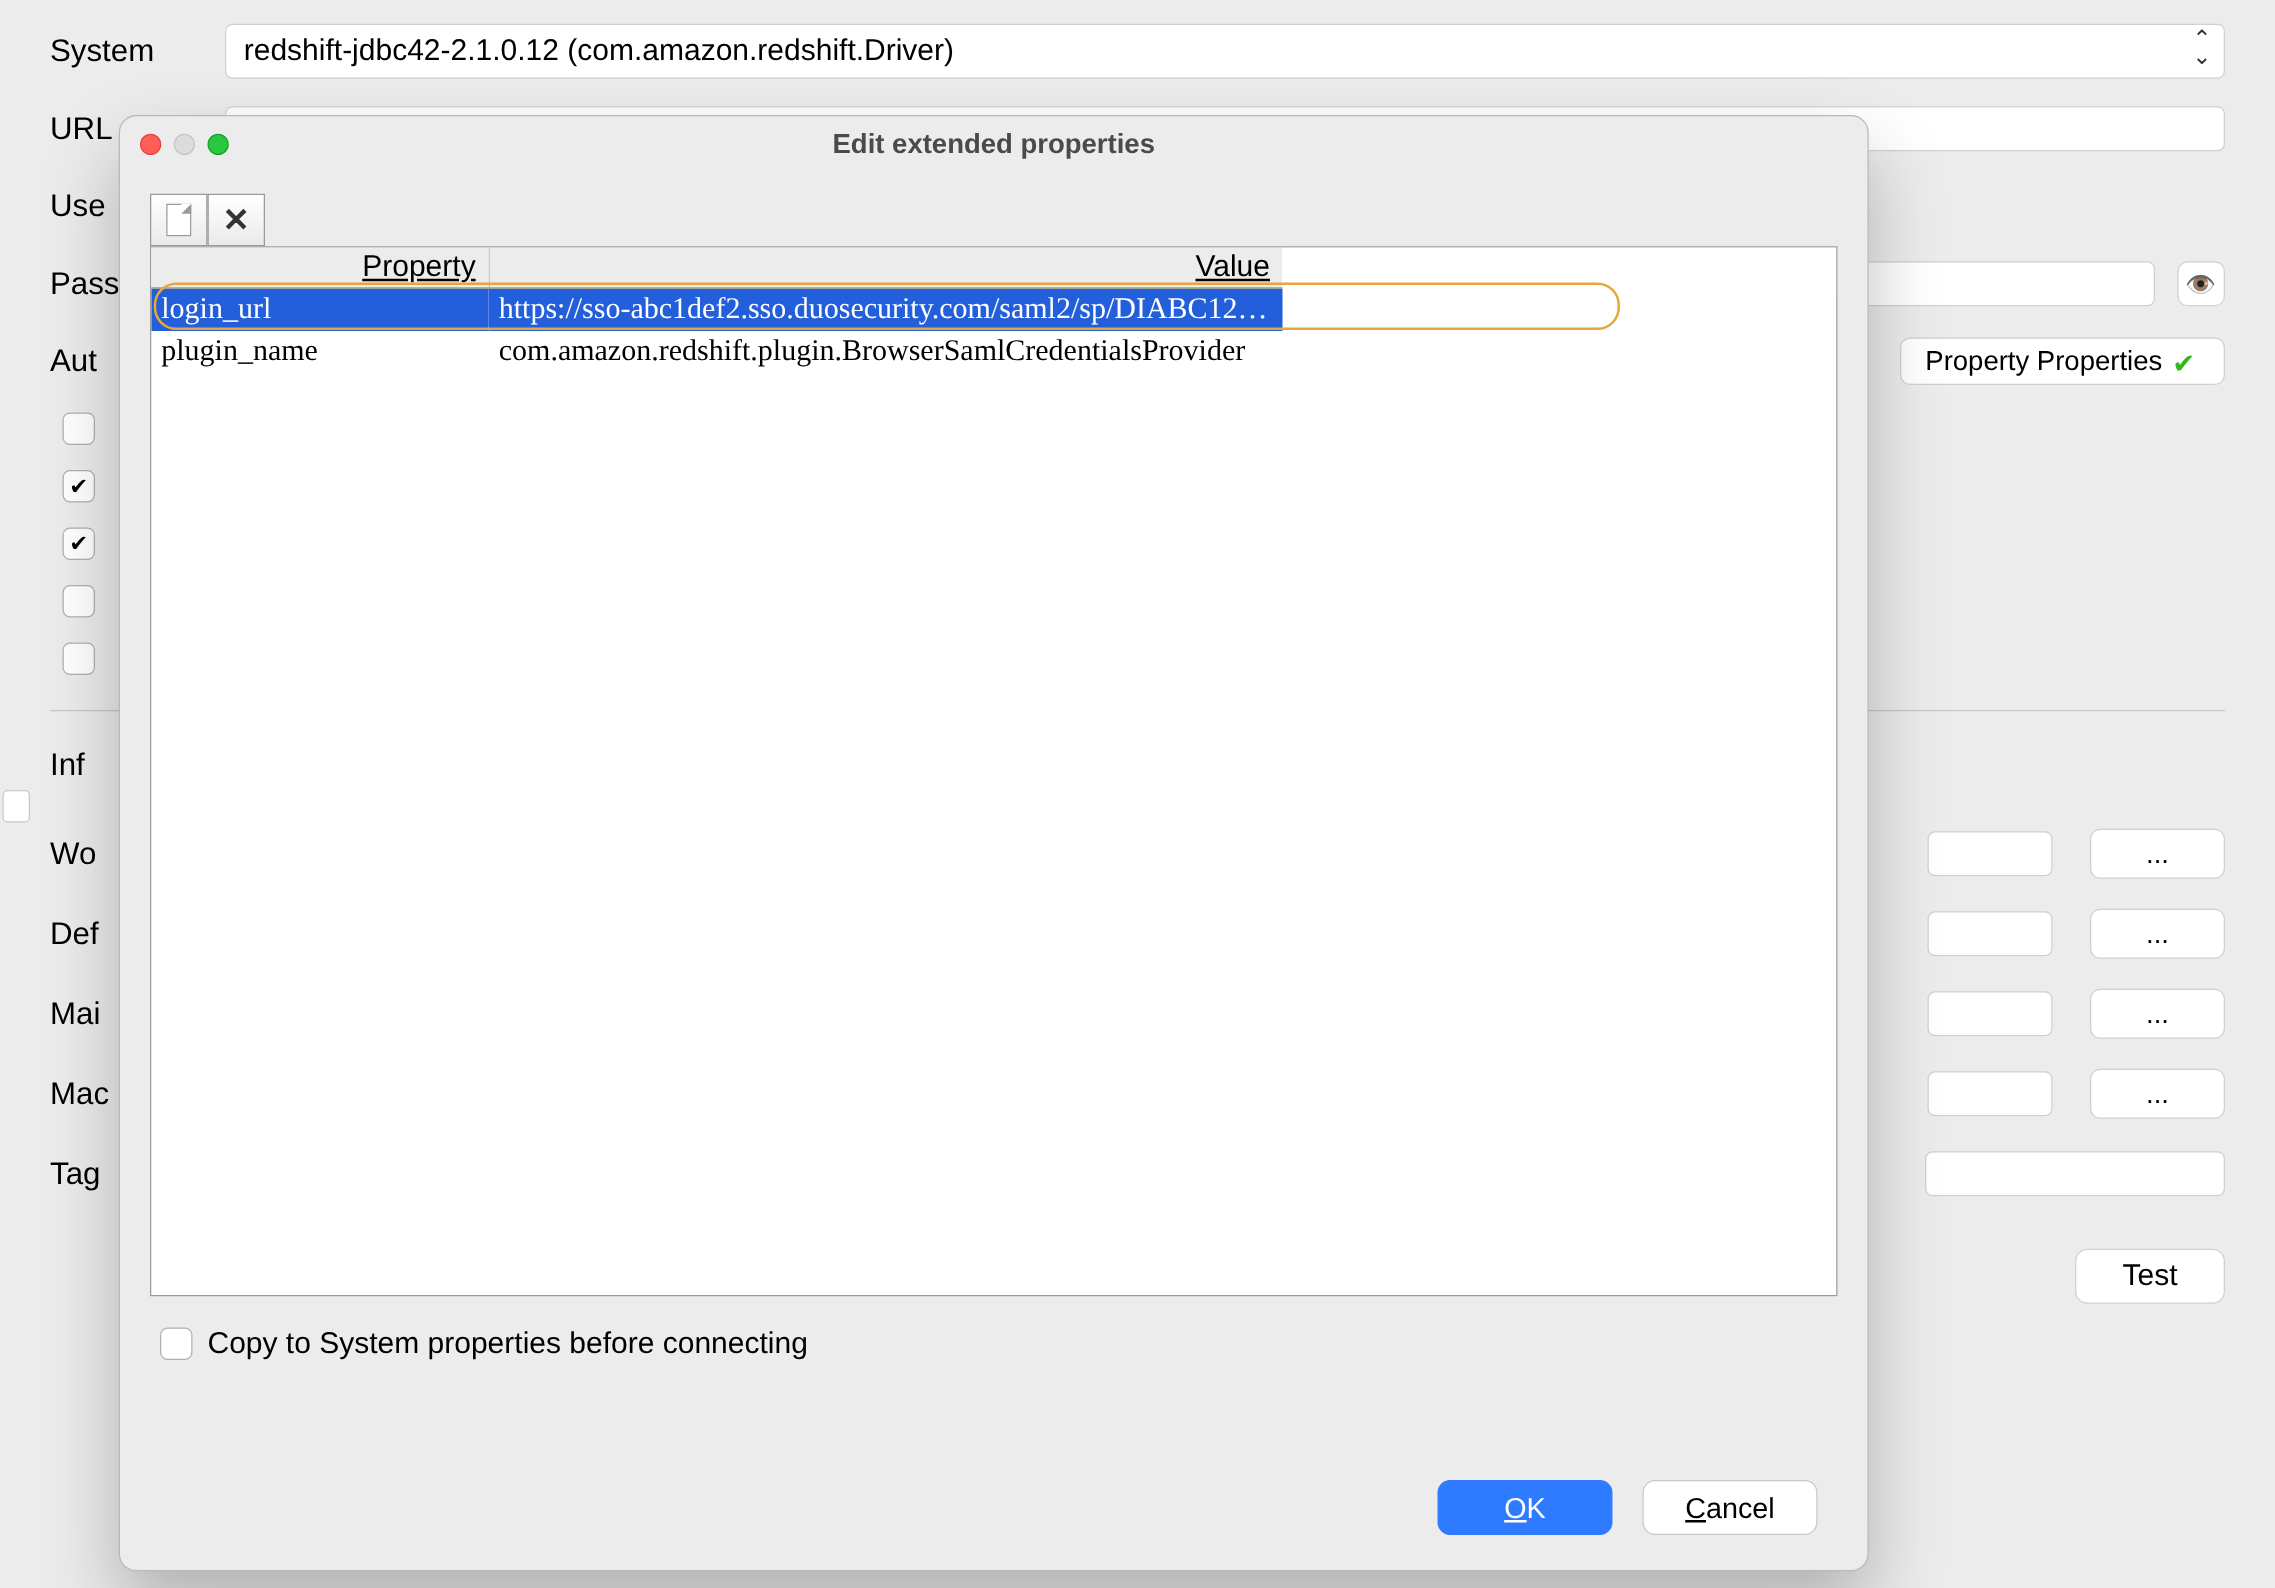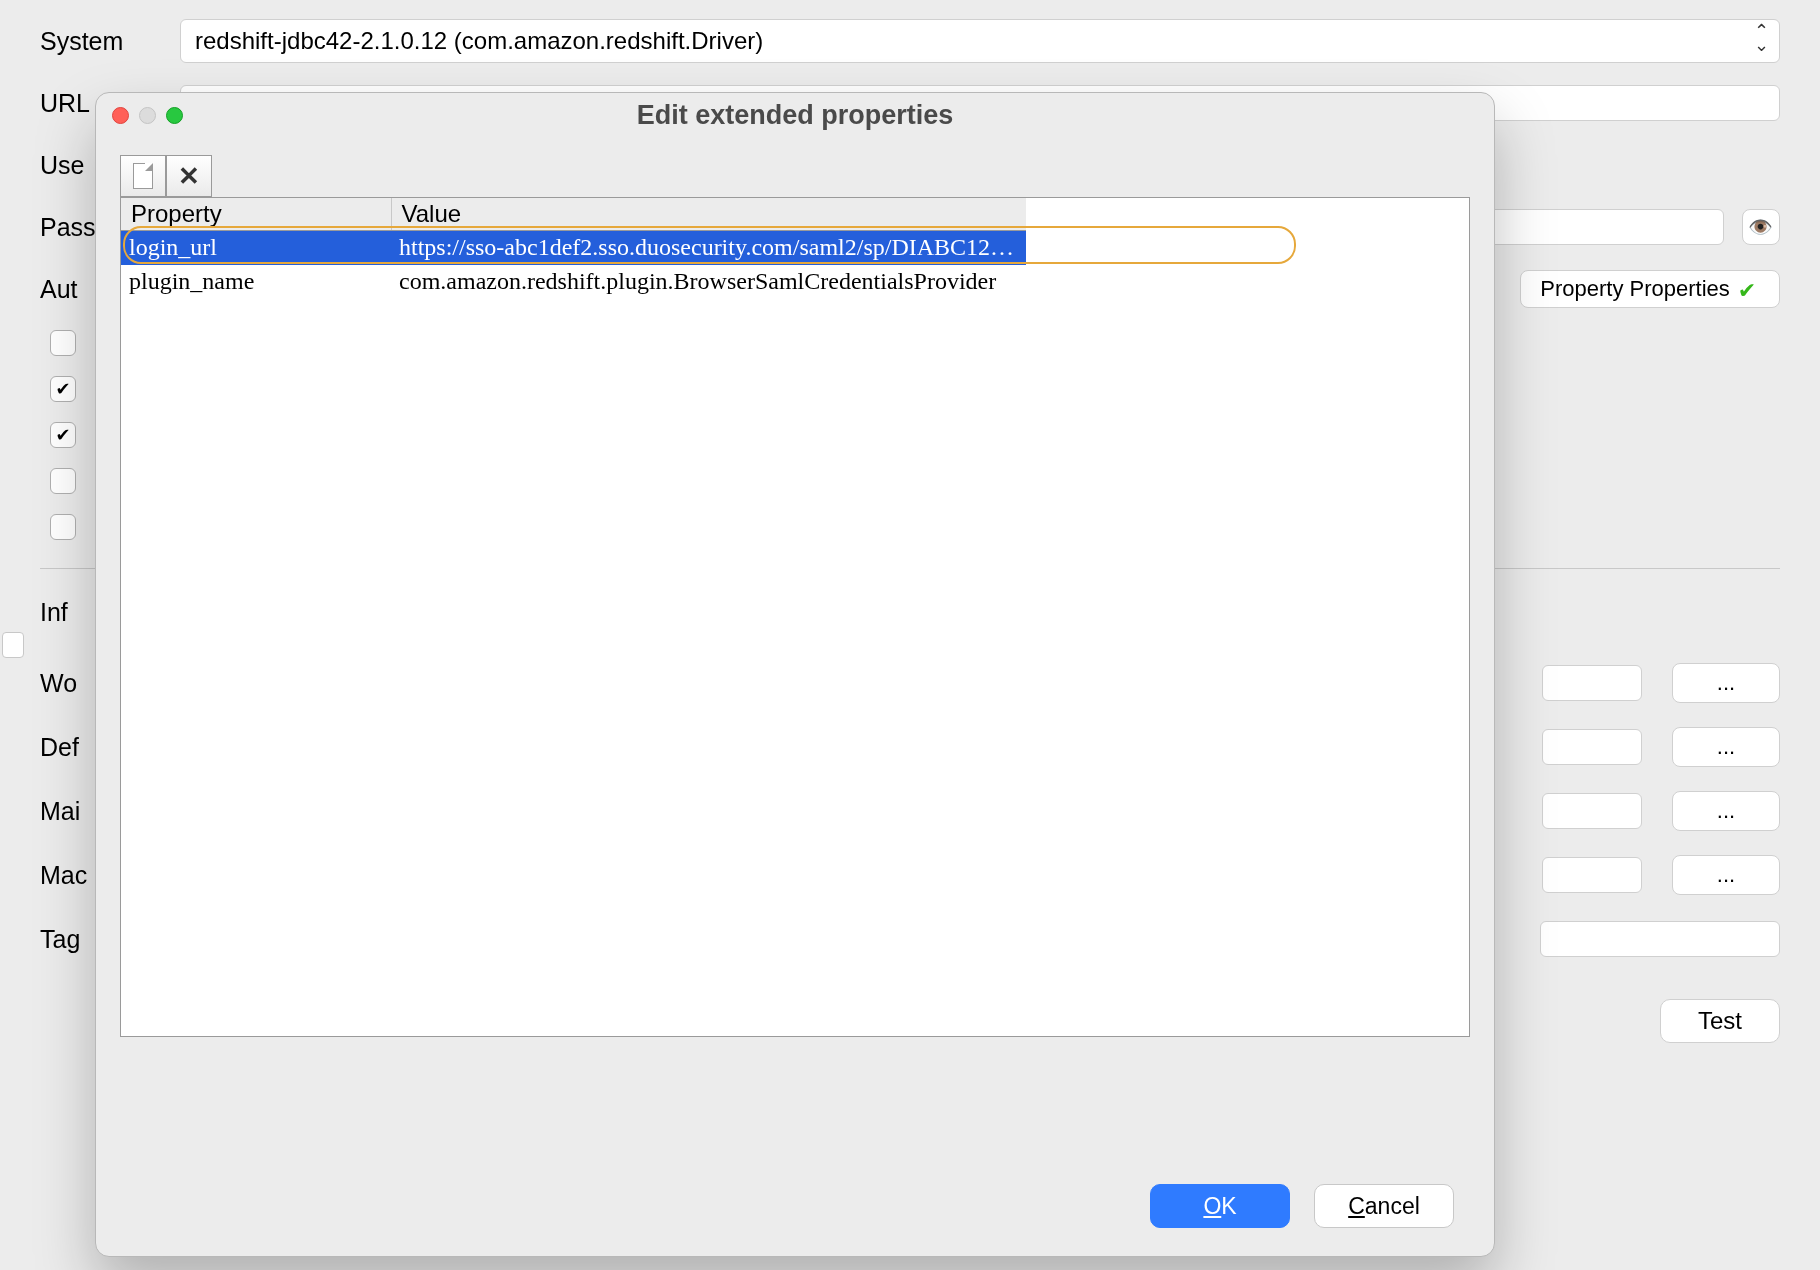--- a/index.html
+++ b/index.html
@@ -171,21 +171,21 @@
     width: 17px; height: 17px;
     border-radius: 50%;
   }
   .tl-red   { background: #ff5f57; border:1px solid #e0443e; }
   .tl-grey  { background: #dcdcdc; border:1px solid #c4c4c4; }
   .tl-green { background: #28c840; border:1px solid #13a125; }
   .modal-title {
     position: absolute;
     left: 0; right: 0;
     text-align: center;
-    font-size: 27px;
+    font-size: 22px;
     font-weight: 600;
     color: #4a4a4a;
   }
 
   .modal-body {
     flex: 1;
     padding: 18px 24px 10px 24px;
     display: flex;
     flex-direction: column;
   }
@@ -226,27 +226,28 @@
     height: 840px;
     overflow: hidden;
   }
   .prop-table {
     width: 100%;
     border-collapse: collapse;
     font-size: 24px;
     table-layout: fixed;
   }
   .prop-table th {
-    text-align: left;
+    text-align: right;
     font-weight: 400;
     background: #ececec;
     border-bottom: 1px solid #9a9a9a;
     border-right: 1px solid #c8c8c8;
     padding: 2px 10px;
     height: 30px;
+    text-decoration: underline;
   }
   .prop-table th.col-prop { width: 270px; }
   .prop-table th.col-val  { width: 635px; border-right:none;margin-top:20px;}
   .prop-table th.col-pad  { background:#fff; border-bottom:1px solid #fff; border-right:none;}
   .prop-table td {
     padding: 2px 8px;
     border: none;
     height: 34px;
     white-space: nowrap;
     overflow: hidden;
@@ -450,20 +451,24 @@
             <tr>
               <td class="col-prop-cell">plugin_name</td>
               <td class="col-val-cell">com.amazon.redshift.plugin.BrowserSamlCredentialsProvider</td>
               <td></td>
             </tr>
           </tbody>
       </table>
       <div class="highlight-ring" style="left:2px; top:28px; width:1173px; height:38px;"></div>
     </div>
 
+    <div class="copy-row">
+      <span class="chk"></span>
+      <span>Copy to System properties before connecting</span>
+    </div>
   </div>
 
   <div class="modal-buttons">
     <div class="btn btn-primary">
       <span><span class="mnemonic">O</span>K</span>
     </div>
     <div class="btn">
       <span><span class="mnemonic">C</span>ancel</span>
     </div>
   </div>

